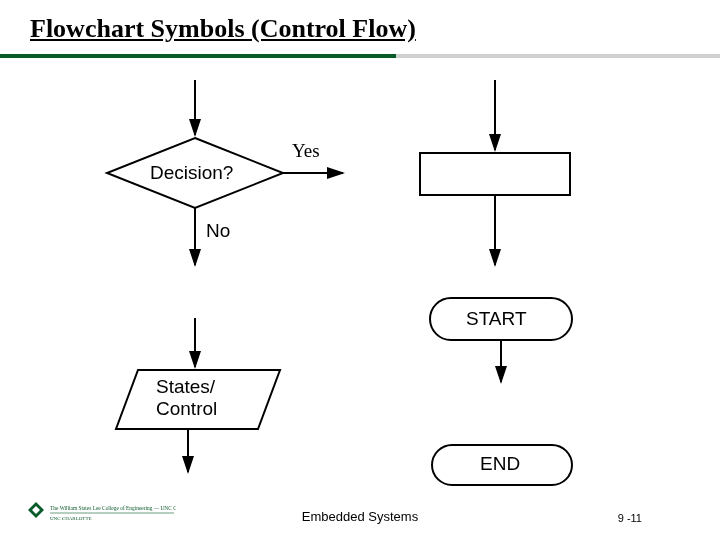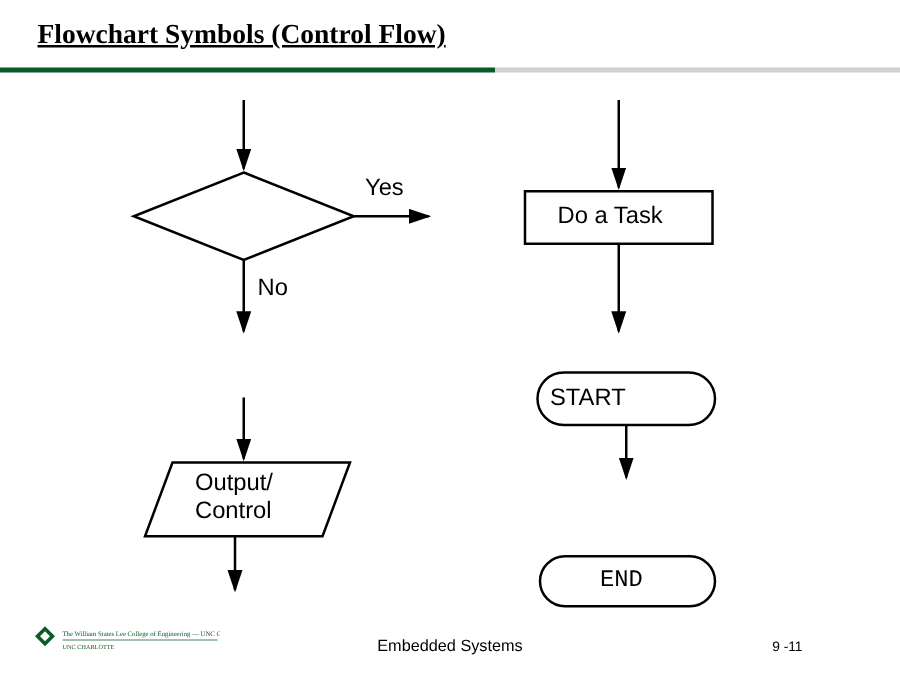--- a/index.html
+++ b/index.html
@@ -1,18 +1,18 @@
 <!DOCTYPE html>
 <html><head>
 <meta charset="utf-8">
 <style>
   * { box-sizing: border-box; margin: 0; padding: 0; }
   html, body { width: 720px; height: 540px; font-family: Georgia, 'Times New Roman', serif; background: #fff; color: #000; }
   .slide { position: relative; width: 720px; height: 540px; }
-  .title { position: absolute; top: 14px; left: 30px; font-size: 22px; font-weight: bold; text-decoration: underline; }
+  .title { position: absolute; top: 14px; left: 30px; font-size: 26px; font-weight: bold; text-decoration: underline; }
   .rule { position: absolute; top: 54px; left: 0; width: 720px; height: 4px; background: linear-gradient(to right, #0a5a2a 0%, #0a5a2a 55%, #d0d0d0 55%, #d0d0d0 100%); }
   .canvas { position: absolute; top: 60px; left: 0; width: 720px; height: 430px; }
   .canvas svg { position: absolute; top: 0; left: 0; }
   .label { position: absolute; font-size: 19px; font-family: Verdana, Arial, sans-serif; }
   .footer { position: absolute; bottom: 10px; left: 0; width: 668px; height: 30px; }
   .logo { position: absolute; left: 26px; bottom: 0; }
   .footer-center { position: absolute; left: 0; width: 720px; text-align: center; bottom: 6px; font-size: 13px; font-family: Arial, sans-serif; }
   .footer-right { position: absolute; right: 26px; bottom: 6px; font-size: 11px; font-family: Arial, sans-serif; }
 </style>
 </head>
@@ -52,29 +52,29 @@
         <line x1="195" y1="258" x2="195" y2="307" stroke="#000" stroke-width="2" marker-end="url(#arrow)"></line>
         <polygon points="138,310 280,310 258,369 116,369" fill="#fff" stroke="#000" stroke-width="2"></polygon>
         <line x1="188" y1="369" x2="188" y2="412" stroke="#000" stroke-width="2" marker-end="url(#arrow)"></line>
       </g>
 
       <g>
         <rect x="432" y="385" width="140" height="40" rx="20" ry="20" fill="#fff" stroke="#000" stroke-width="2"></rect>
       </g>
     </svg>
 
-    <div class="label" style="left:292px; top:80px;">Yes</div>
+    <div class="label" style="left:150px; top:102px;">Decision?</div>
+    <div class="label" style="left:292px; top:80px;font-family:Liberation Serif, serif;">Yes</div>
     <div class="label" style="left:206px; top:160px;text-align:right;">No</div>
-    <div class="label" style="left:446px; top:102px;">Do a Task</div>
-    <div class="label" style="left:440px; top:248px;">START</div>
+    <div class="label" style="left:466px; top:248px;">START</div>
     <div class="label" style="left:156px; top:316px; line-height:1.15;">
-      <span>Output/</span><br>
+      <span>States/</span><br>
       <span>Control</span>
     </div>
-    <div class="label" style="left:480px; top:393px;font-family:Liberation Mono, monospace;">END</div>
+    <div class="label" style="left:480px; top:393px;">END</div>
   </div>
 
   <div class="footer">
     <div class="logo">
       <svg width="150" height="26" viewBox="0 0 150 26">
         <g fill="#0a5a2a">
           <polygon points="10,2 18,10 10,18 2,10"></polygon>
           <polygon points="10,6 14,10 10,14 6,10" fill="#fff"></polygon>
         </g>
         <text x="24" y="10" font-size="5.4" fill="#0a5a2a" font-family="Georgia,serif">The William States Lee College of Engineering — UNC Charlotte</text>

